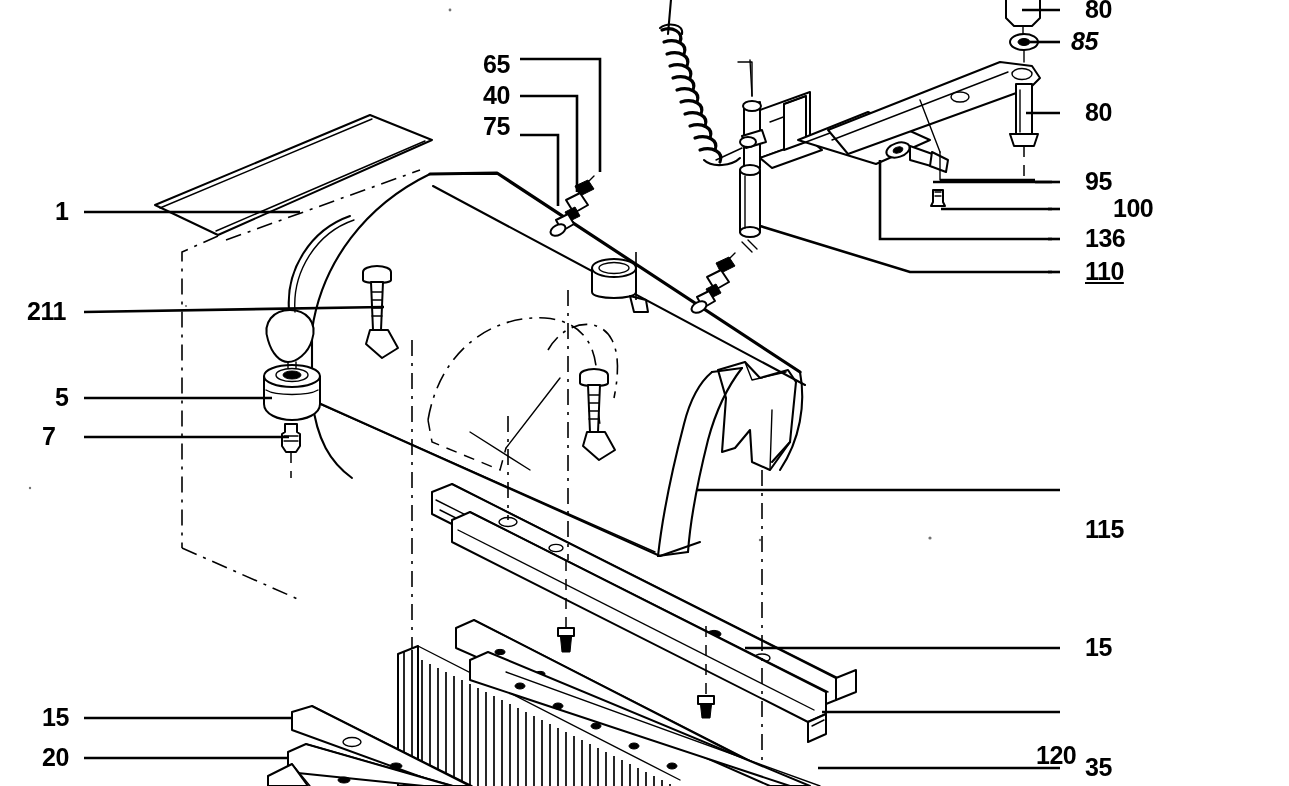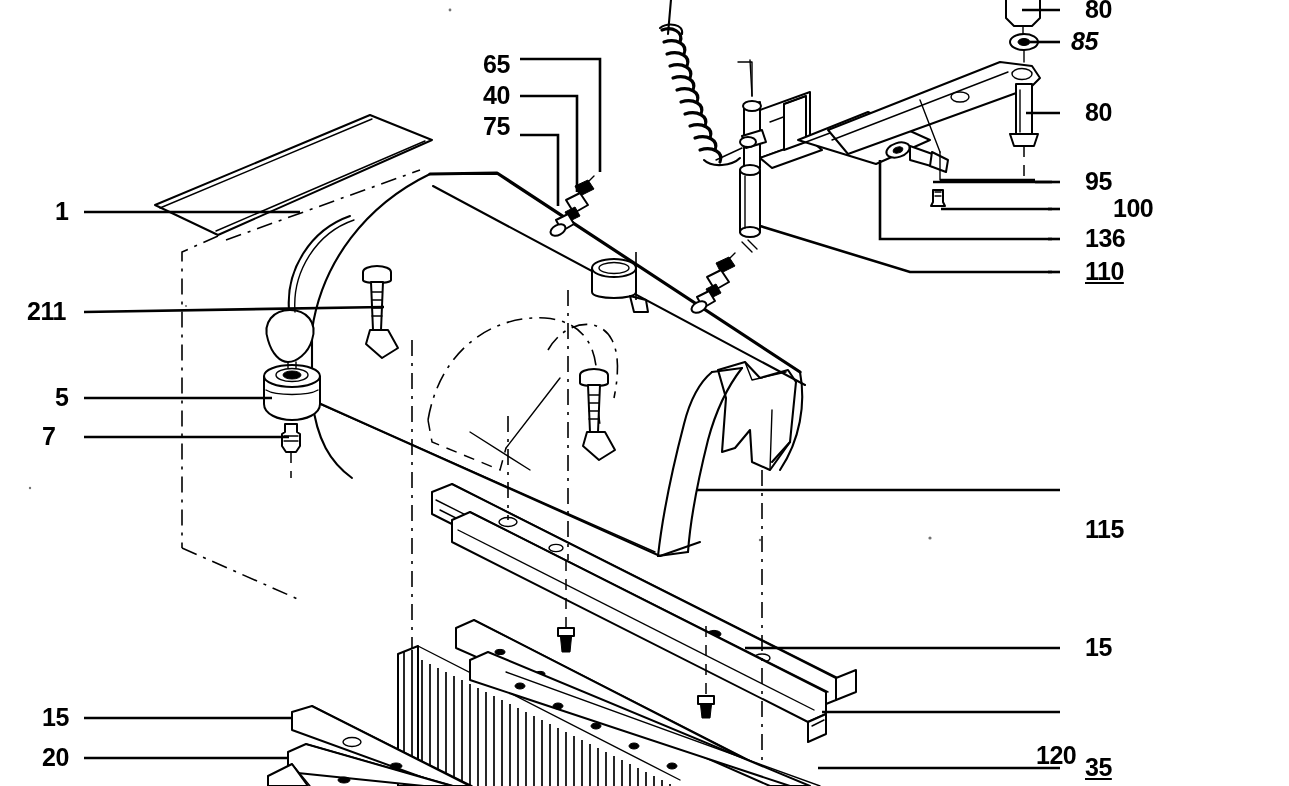--- a/index.html
+++ b/index.html
@@ -438,16 +438,16 @@
     <span class="callout-label right-side" style="left:1085px; top:-3px;">80</span>
     <span class="callout-label right-side" style="left:1071px; top:29px;font-style:italic;">85</span>
     <span class="callout-label right-side" style="left:1085px; top:100px;">80</span>
     <span class="callout-label right-side" style="left:1085px; top:169px;">95</span>
     <span class="callout-label right-side" style="left:1085px; top:196px;margin-left:28px;">100</span>
     <span class="callout-label right-side" style="left:1085px; top:226px;">136</span>
     <span class="callout-label right-side" style="left:1085px; top:259px;text-decoration:underline;">110</span>
     <span class="callout-label right-side" style="left:1085px; top:477px;margin-top:40px;">115</span>
     <span class="callout-label right-side" style="left:1085px; top:635px;">15</span>
     <span class="callout-label right-side" style="left:1036px; top:699px;margin-top:44px;">120</span>
-    <span class="callout-label right-side" style="left:1085px; top:755px;text-decoration:underline;">35</span>
+    <span class="callout-label right-side" style="left:1085px; top:755px;">35</span>
 
   </div>
 </div>
 
 </body></html>

